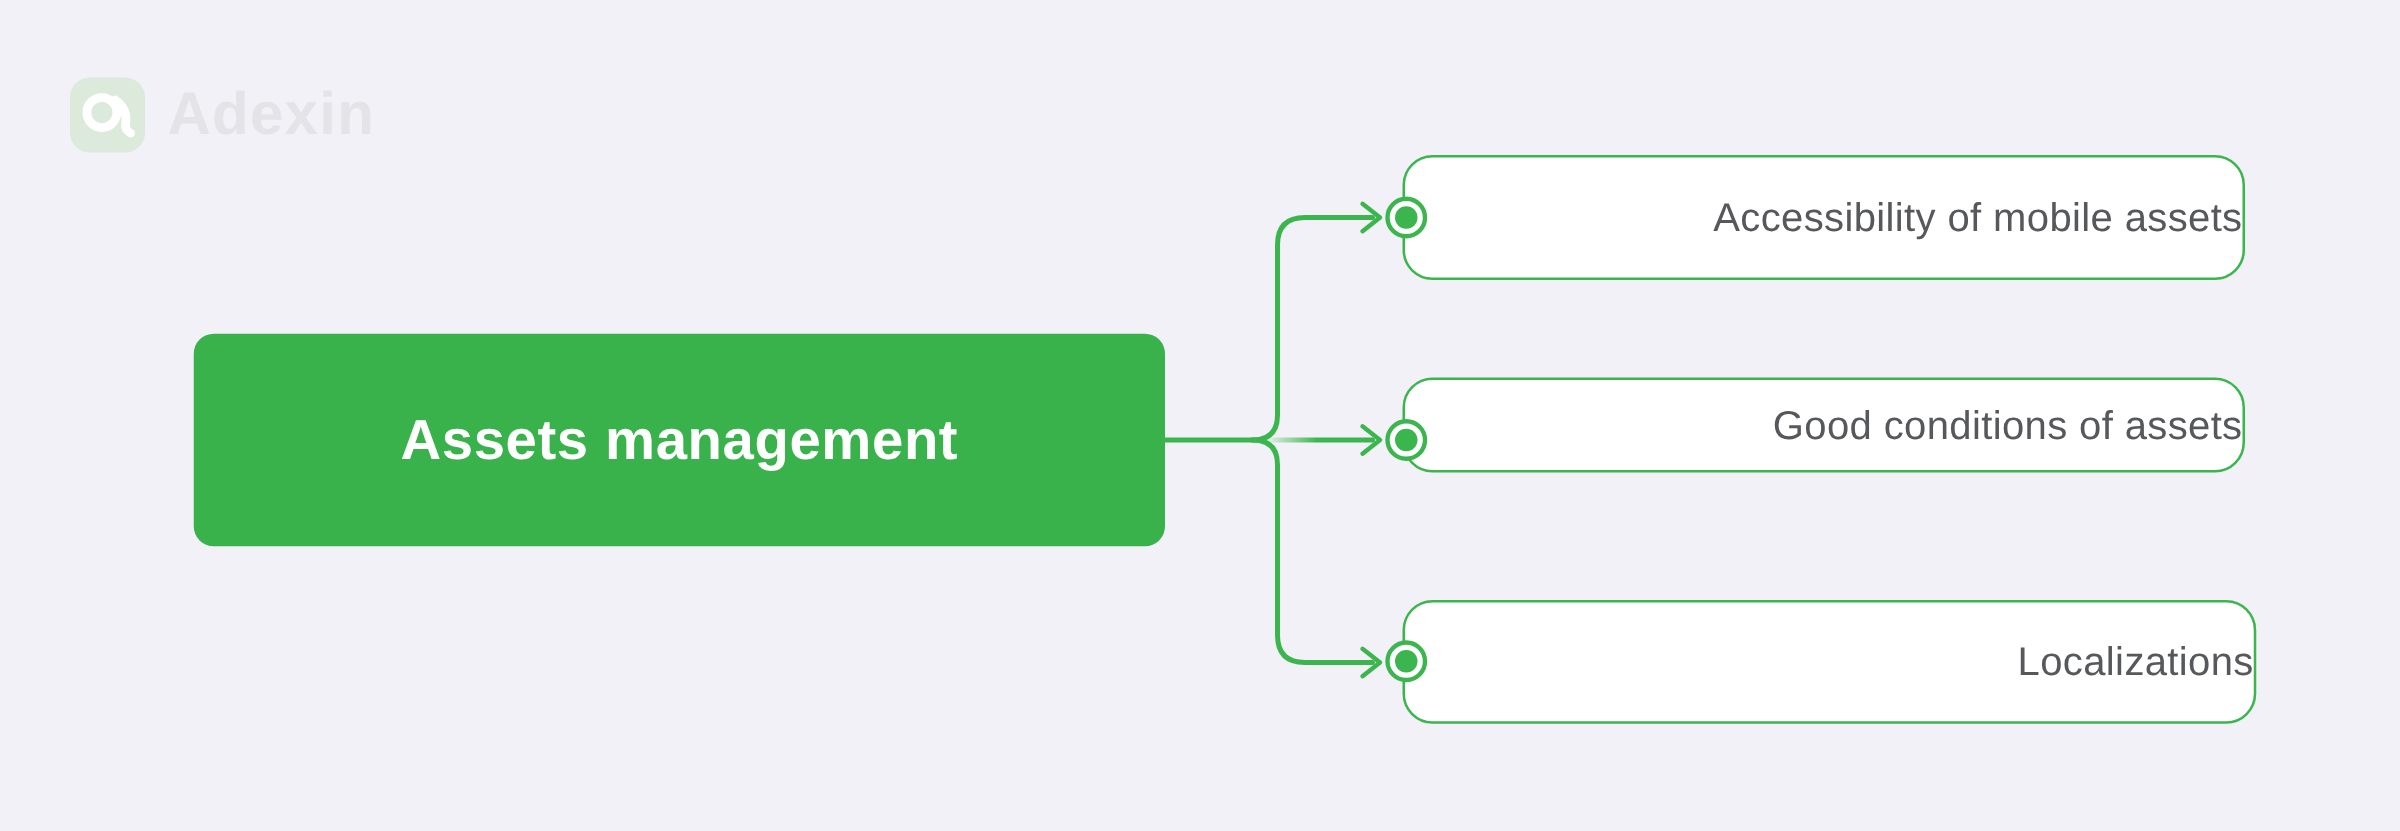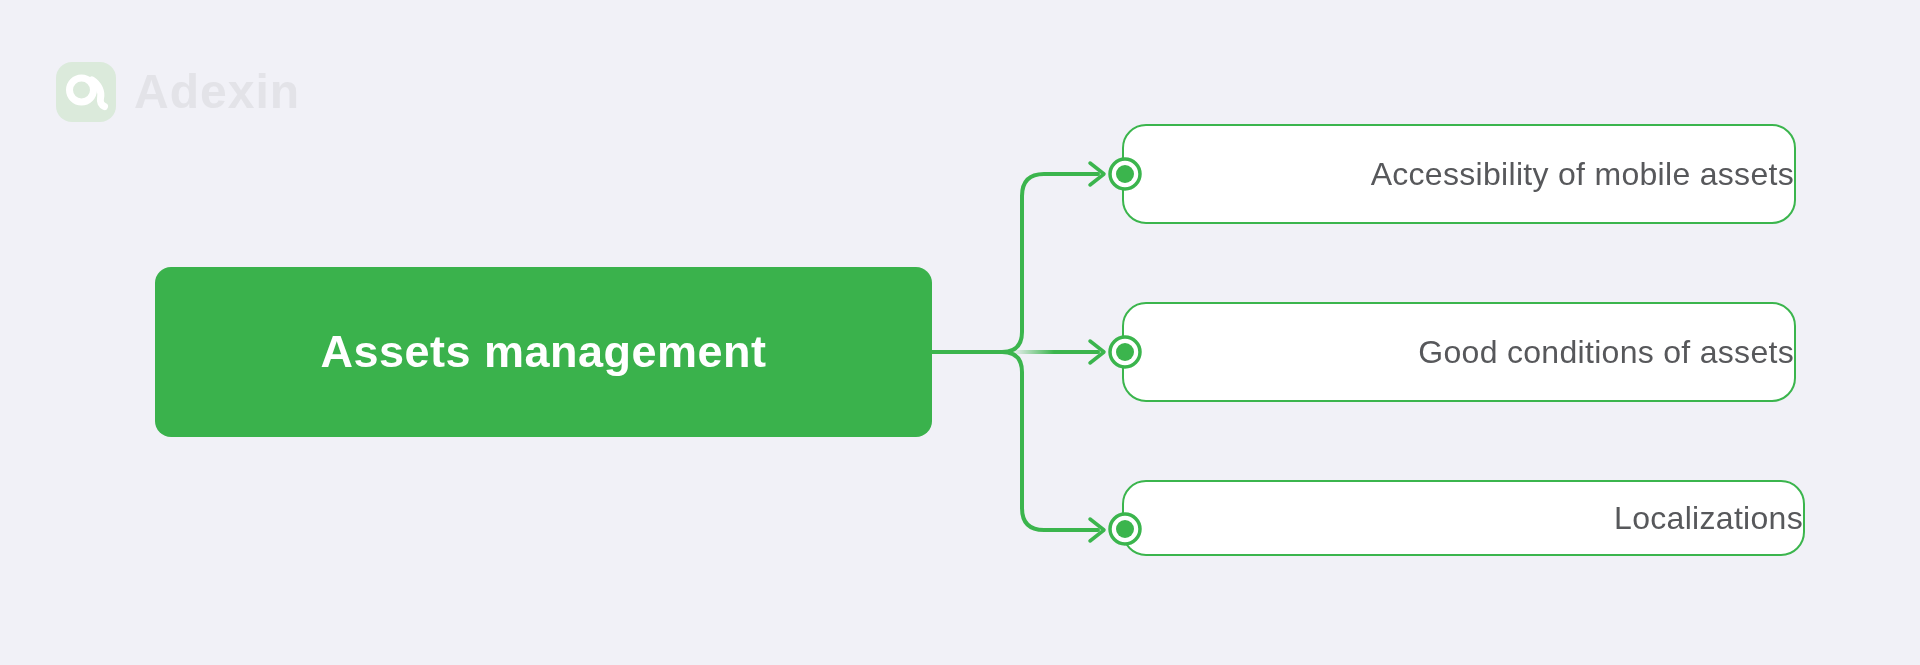--- a/index.html
+++ b/index.html
@@ -29,22 +29,22 @@
     background:var(--root-fill);border-radius:16px;
     display:flex;align-items:center;justify-content:center;}
   .root-node span{color:var(--root-text);font-size:45px;font-weight:bold;letter-spacing:0.5px;}
 
   
   .child-node{position:absolute;left:1122px;background:var(--child-fill);
     border:2.5px solid var(--green);border-radius:24px;
     display:flex;align-items:center;justify-content:flex-end;}
   .child-node span{color:var(--child-text);font-size:32px;letter-spacing:0.3px;}
   .child-0{top:124px;width:674px;height:100px;}
-  .child-1{top:302px;width:674px;height:100px;}
-  .child-2{top:480px;width:683px;height:76px;}
+  .child-1{top:302px;width:674px;height:76px;}
+  .child-2{top:480px;width:683px;height:99px;}
 
   
   svg.connectors{position:absolute;left:0;top:0;z-index:5;pointer-events:none;}
   .c-line{stroke:var(--green);stroke-width:4;fill:none;stroke-linecap:round;}
   .c-arrow{stroke:var(--green);stroke-width:3.5;fill:none;stroke-linecap:round;stroke-linejoin:round;}
   .c-ring{fill:#FFFFFF;stroke:var(--green);stroke-width:3.5;}
   .c-dot{fill:var(--green);}
   .logo-stroke{stroke:#FFFFFF;stroke-width:7;fill:none;stroke-linecap:round;}
 </style>
 </head>

